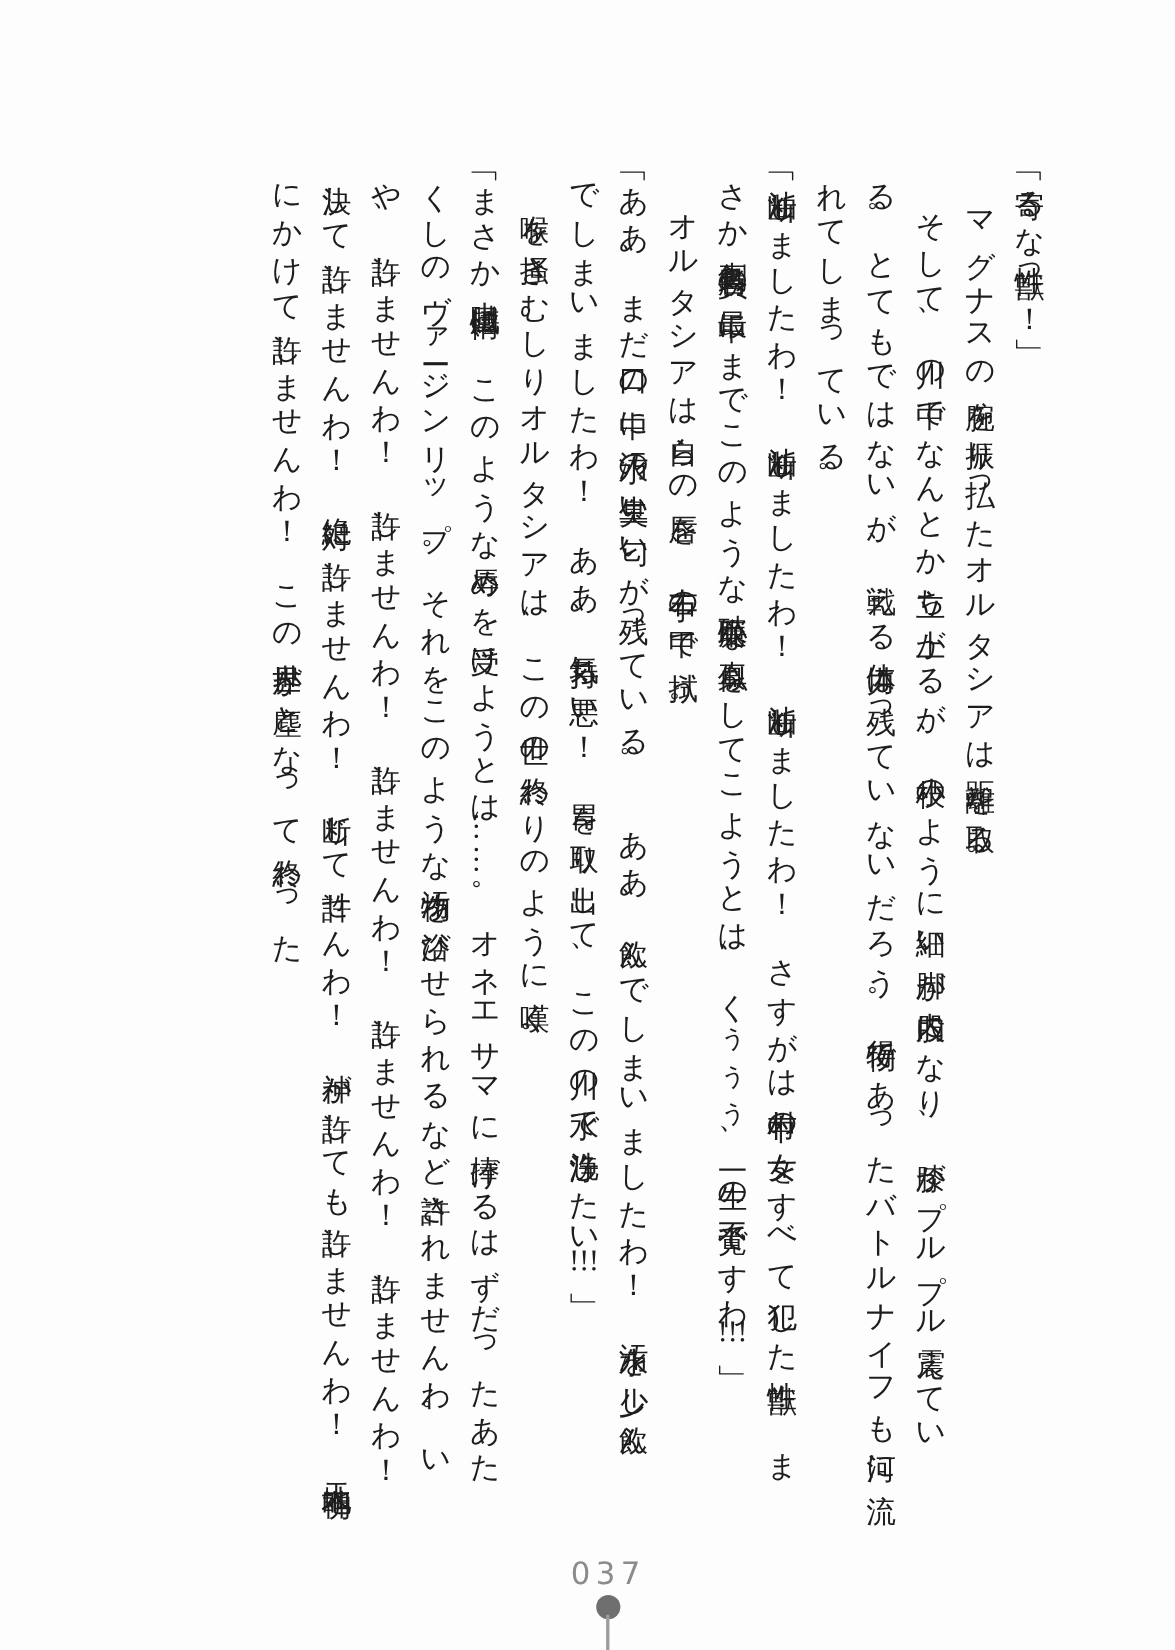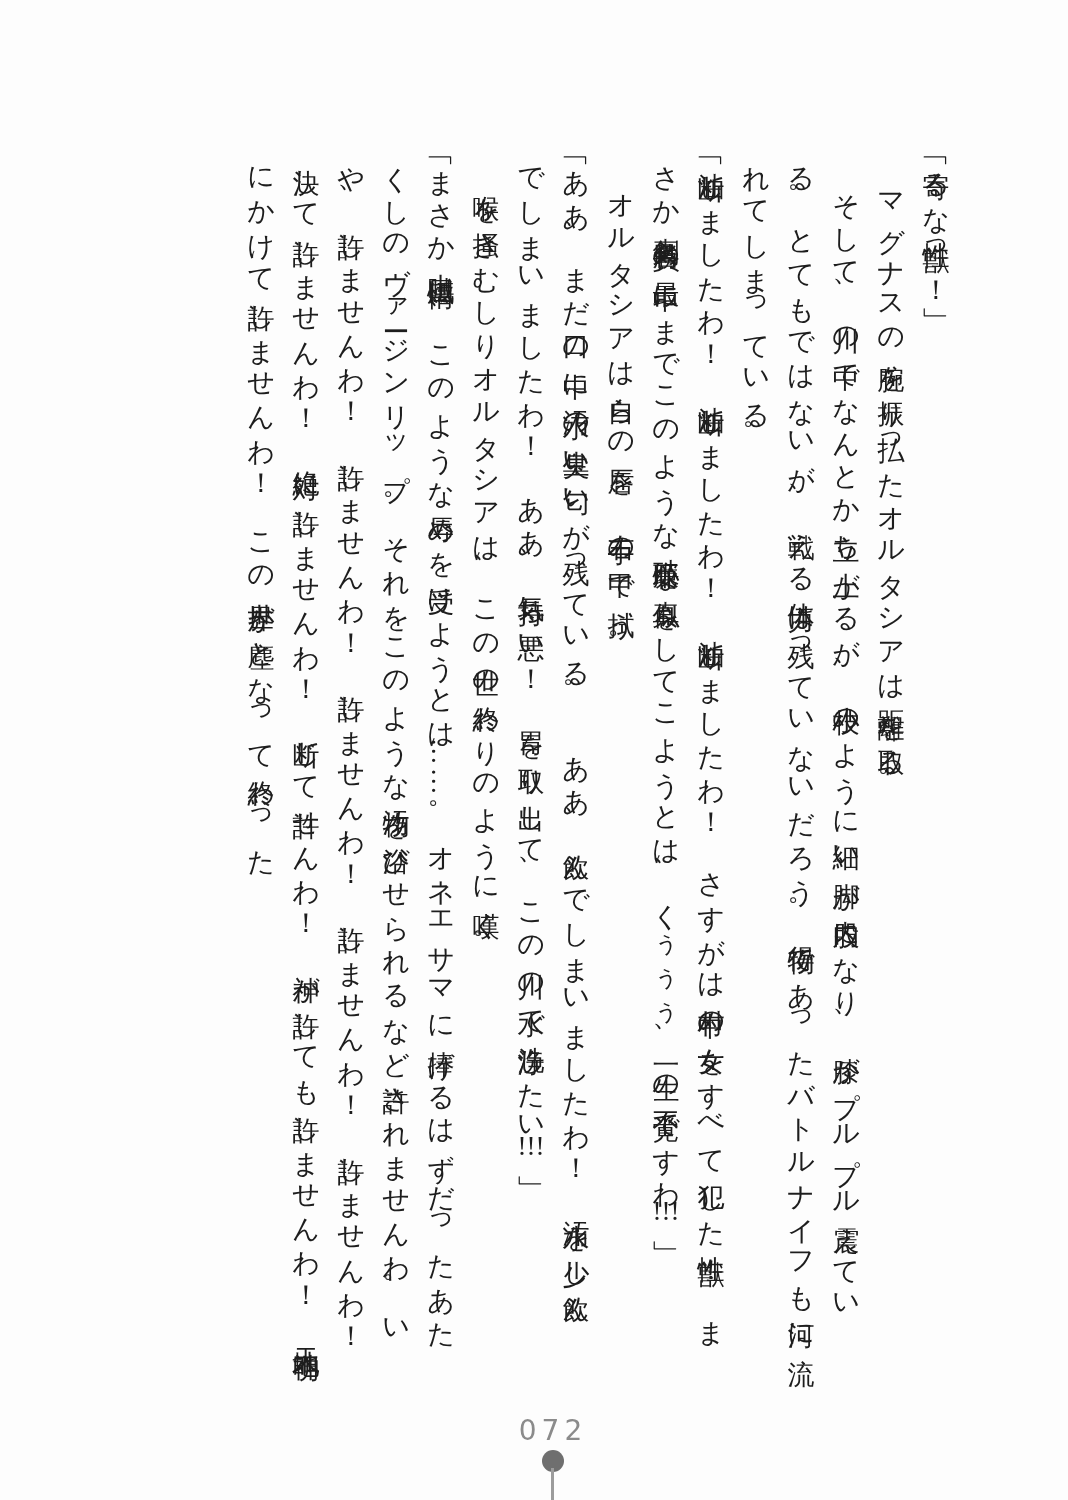--- a/index.html
+++ b/index.html
@@ -80,17 +80,17 @@
       <p class="para dialogue">「寄るな性獣っ！」</p>
       <p class="para narrative">マグナスの腕を振り払ったオルタシアは距離を取る。</p>
       <p class="para narrative">そして、川の中でなんとか立ち上がるが、小枝のように細い脚が内股になり、膝がプルプル震えている。とてもではないが、戦える体力は残っていないだろう。得物であったバトルナイフも河に流れてしまっている。</p>
       <p class="para dialogue">「油断しましたわ！　油断しましたわ！　油断しましたわ！　さすがは村中の女をすべて犯した性獣！　まさか真剣勝負の最中にまでこのような破廉恥な真似をしてこようとは、くぅぅぅ、一生の不覚ですわ<span class="tcy">!!!</span>」</p>
       <p class="para narrative">オルタシアは自らの唇を、右手の甲で拭う。</p>
       <p class="para dialogue">「ああ、まだ口の中に汚水の生臭い匂いが残っている。　ああ、飲んでしまいましたわ！　汚水を少し飲んでしまいましたわ！　ああ、気持ち悪い！　胃を取り出して、この川の水で洗浄したい<span class="tcy">!!!</span>」</p>
       <p class="para narrative">喉を掻きむしりオルタシアは、この世の終わりのように嘆く。</p>
       <p class="para dialogue">「まさか山賊風情に、このような辱めを受けようとは……。オネエサマに捧げるはずだったあたくしのヴァージンリップ。それをこのような汚物を浴びせられるなど許されませんわ。いや、許しませんわ！　許しませんわ！　許しませんわ！　許しませんわ！　許しませんわ！　決して許しませんわ！　絶対に許しませんわ！　断じて許せんわ！　神が許しても許しませんわ！　天地神明にかけて許しませんわ！　この世界が塵となって終わった</p>
     </main>
 
-  <div class="page-number">072</div>
+  <div class="page-number">037</div>
 
   <div class="marker-dot"></div>
   <div class="marker-line"></div>
 </div>
 
 </body></html>

